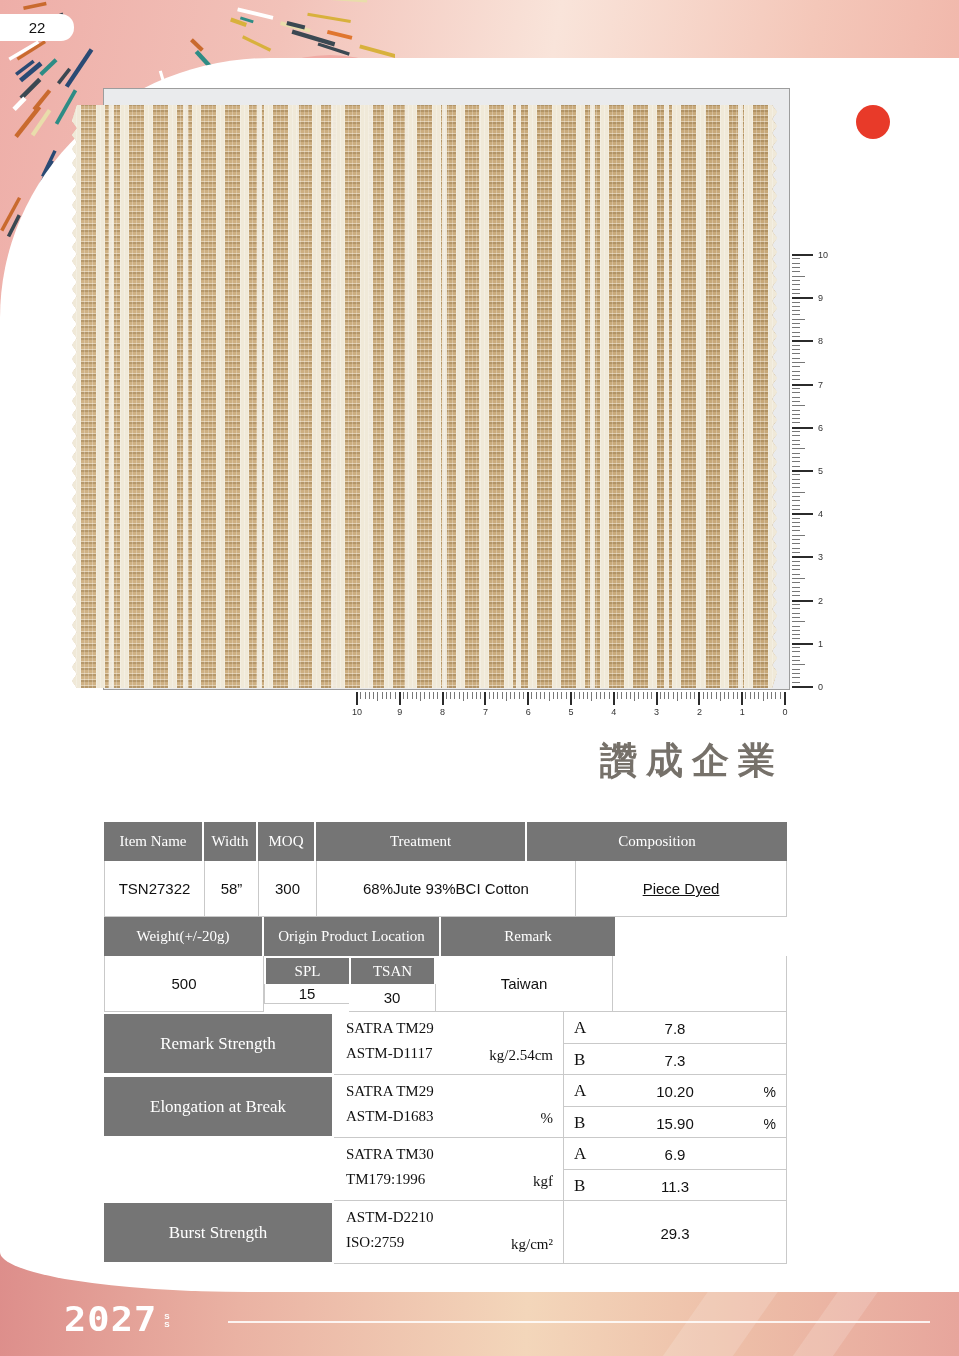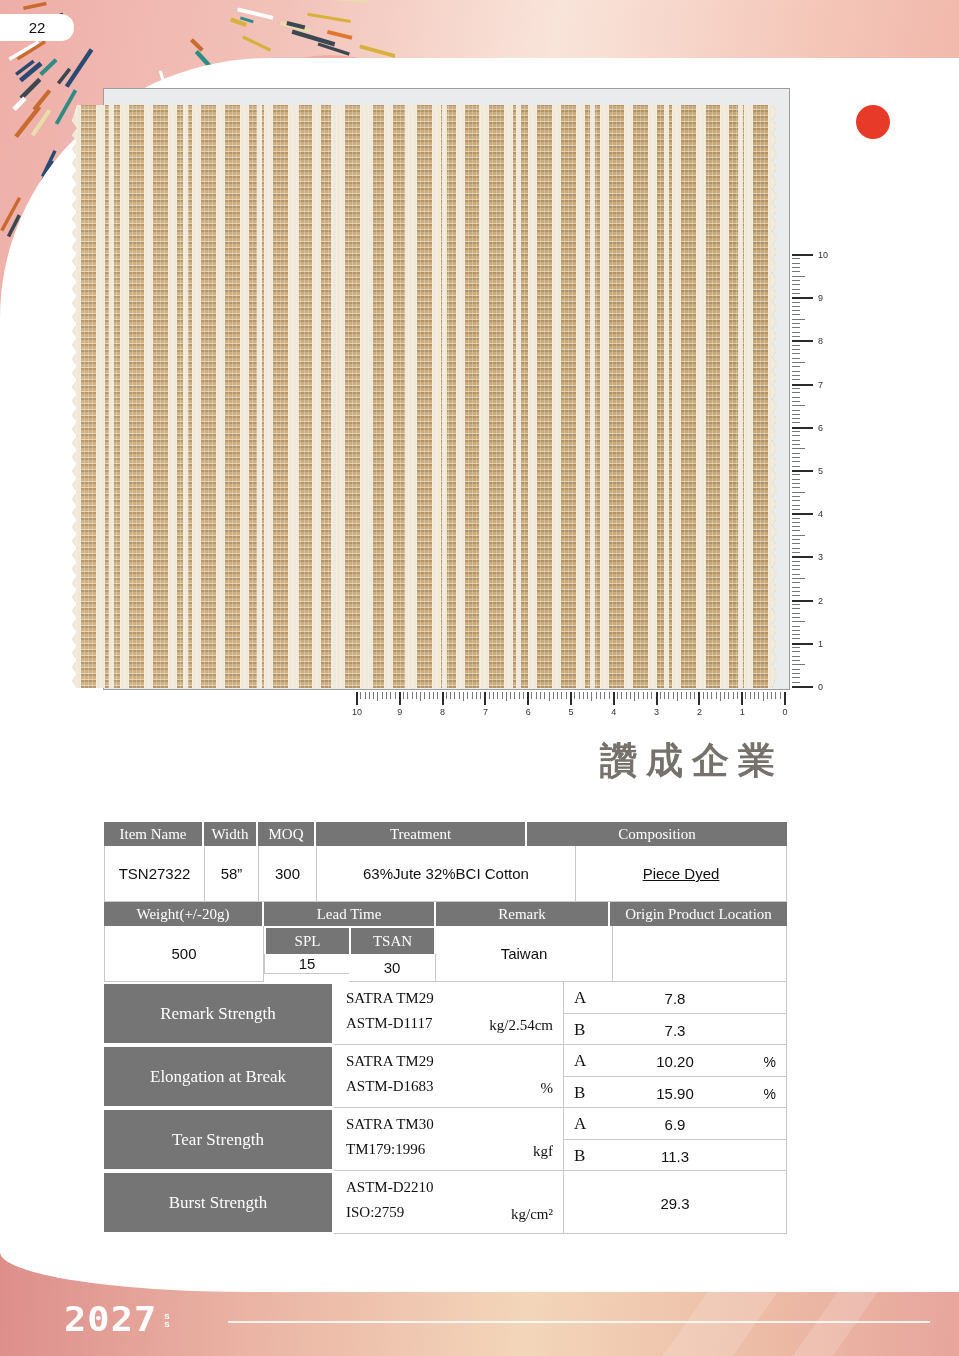--- a/index.html
+++ b/index.html
@@ -47,21 +47,21 @@
   
   .brand{position:absolute;left:104px;top:726px;z-index:4;display:flex;align-items:flex-start;}
   .brand-text{margin-left:14px;}
   .brand-name{font-size:33px;font-weight:bold;letter-spacing:7px;color:#8a8378;line-height:36px;}
   .brand-company{font-size:15px;font-weight:bold;letter-spacing:0.8px;color:#8a8378;margin-top:2px;}
   .brand-cn{position:absolute;left:600px;top:736px;z-index:4;font-family:"Liberation Serif",serif;
       font-size:37px;letter-spacing:9px;color:#76716a;font-weight:bold;}
 
   
   #spec{position:absolute;left:104px;top:822px;width:683px;height:444px;z-index:4;font-size:15px;color:#111;}
-  .t-head{display:flex;height:24px;}
+  .t-head{display:flex;height:39px;}
   .h-cell{background:#757575;color:#fff;font-family:"Liberation Serif",serif;
       display:flex;align-items:center;justify-content:center;box-sizing:border-box;
       border-right:2px solid #fff;flex:0 0 auto;}
   .h-cell:last-child{border-right:none;}
   .t1-row{display:flex;height:56px;border:1px solid #c9c9c9;border-top:none;box-sizing:border-box;}
   .d-cell{display:flex;align-items:center;justify-content:center;box-sizing:border-box;
       border-right:1px solid #c9c9c9;flex:0 0 auto;background:#fff;}
   .d-cell:last-child{border-right:none;text-decoration:underline;}
   .t2-body{position:relative;height:56px;}
   .abs{position:absolute;box-sizing:border-box;}
@@ -487,29 +487,28 @@
       <div class="h-cell" style="width:54px">Width</div>
       <div class="h-cell" style="width:58px">MOQ</div>
       <div class="h-cell" style="width:211px">Treatment</div>
       <div class="h-cell" style="width:260px">Composition</div>
     </div>
 
     <div class="t1-row">
       <div class="d-cell" style="width:100px">TSN27322</div>
       <div class="d-cell" style="width:54px">58”</div>
       <div class="d-cell" style="width:58px">300</div>
-      <div class="d-cell" style="width:259px">63%Jute 32%BCI Cotton</div>
+      <div class="d-cell" style="width:259px">68%Jute 93%BCI Cotton</div>
       <div class="d-cell" style="width:210px">Piece Dyed</div>
     </div>
 
     <div class="t-head">
       <div class="h-cell" style="width:160px">Weight(+/-20g)</div>
-      <div class="h-cell" style="width:172px">Lead Time</div>
+      <div class="h-cell" style="width:177px">Origin Product Location</div>
       <div class="h-cell" style="width:174px">Remark</div>
-      <div class="h-cell" style="width:177px">Origin Product Location</div>
     </div>
 
     <div class="t2-body">
       <div class="abs wcell" style="left:0;top:0;width:160px;height:56px;">500</div>
       <div class="abs gsub" style="left:162px;top:2px;width:83px;height:26px;">SPL</div>
       <div class="abs gsub" style="left:247px;top:2px;width:83px;height:26px;">TSAN</div>
       <div class="abs wcell" style="left:160px;top:28px;width:86px;height:20px;border-top:none;">15</div>
       <div class="abs wcell" style="left:245px;top:28px;width:87px;height:28px;border-top:none;border-left:none;">30</div>
       <div class="abs wcell" style="left:332px;top:0;width:177px;height:56px;border-left:none;">Taiwan</div>
       <div class="abs wcell" style="left:509px;top:0;width:174px;height:56px;border-left:none;"></div>
@@ -548,21 +547,20 @@
               <span class="g-suf">%</span>
             </div>
             <div class="str-row">
               <span class="g-key">B</span>
               <span class="g-val">15.90</span>
               <span class="g-suf">%</span>
             </div>
           </div>
         </div>
         <div class="str-block">
-          <div class="str-label">Tear Strength</div>
           <div class="str-method">
             <div class="m-line1">SATRA TM30</div>
             <div class="m-line2">TM179:1996</div>
             <div class="m-unit">kgf</div>
           </div>
           <div class="str-vals">
             <div class="str-row first">
               <span class="g-key">A</span>
               <span class="g-val">6.9</span>
             </div>

